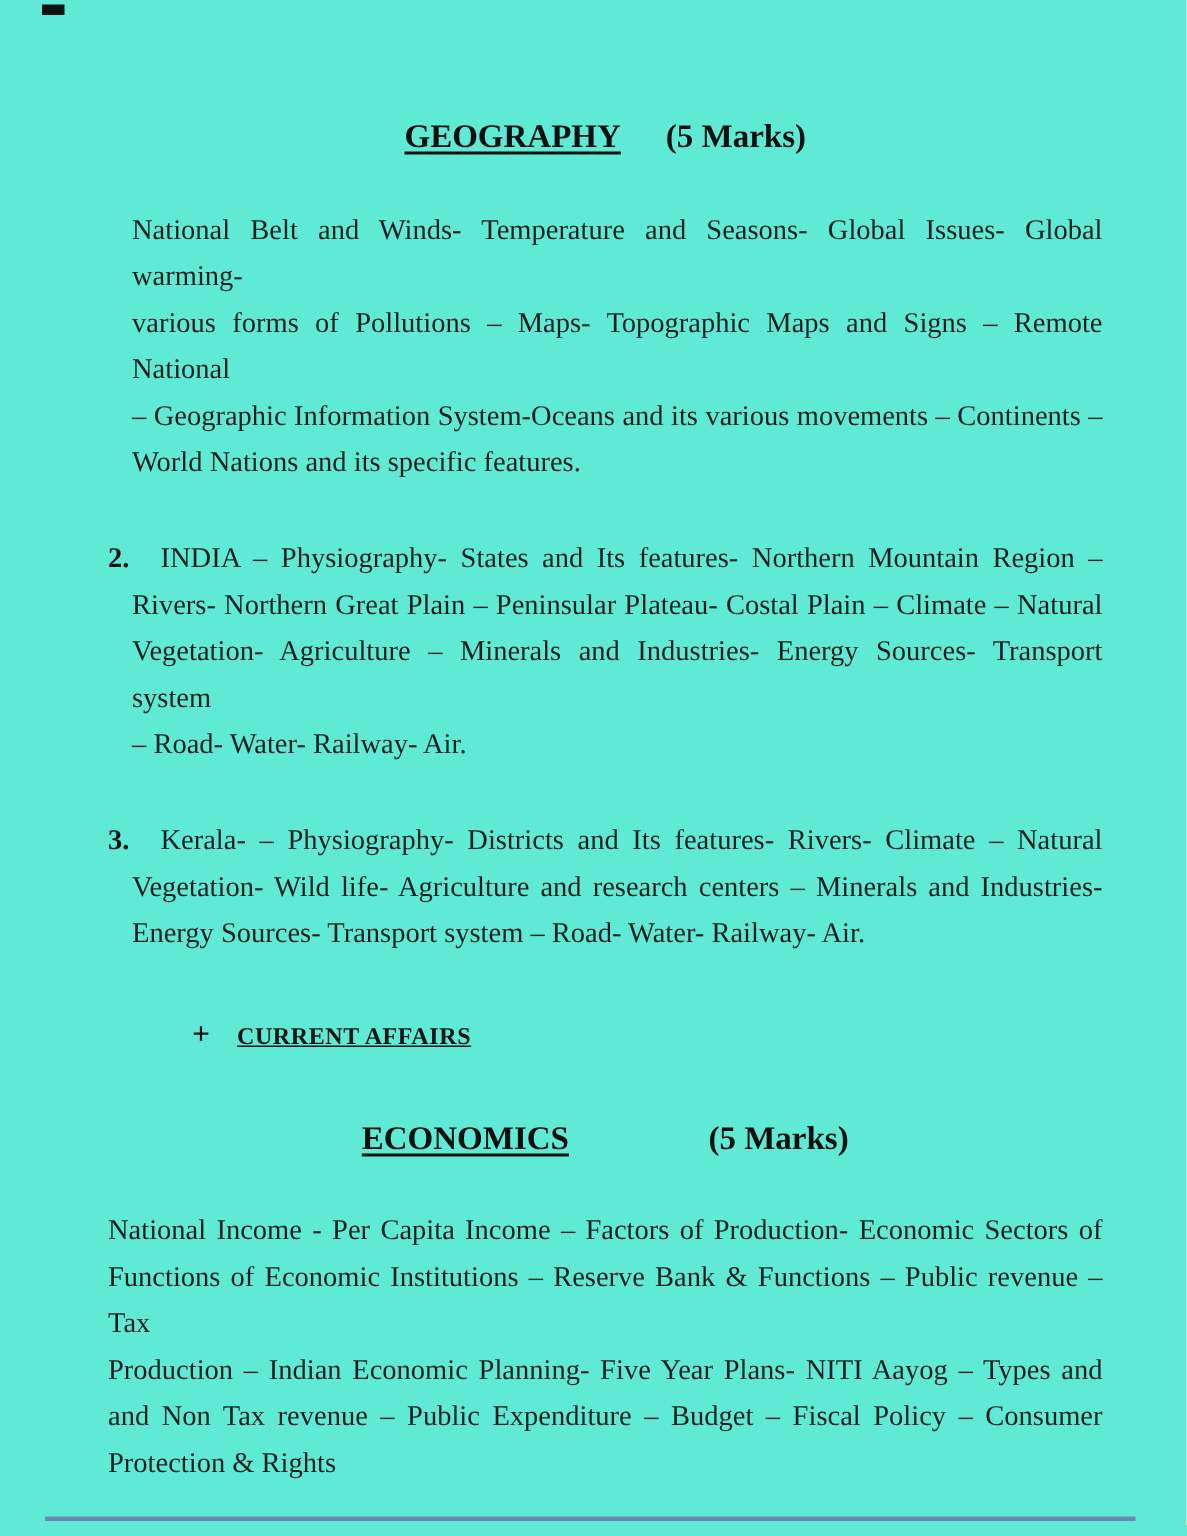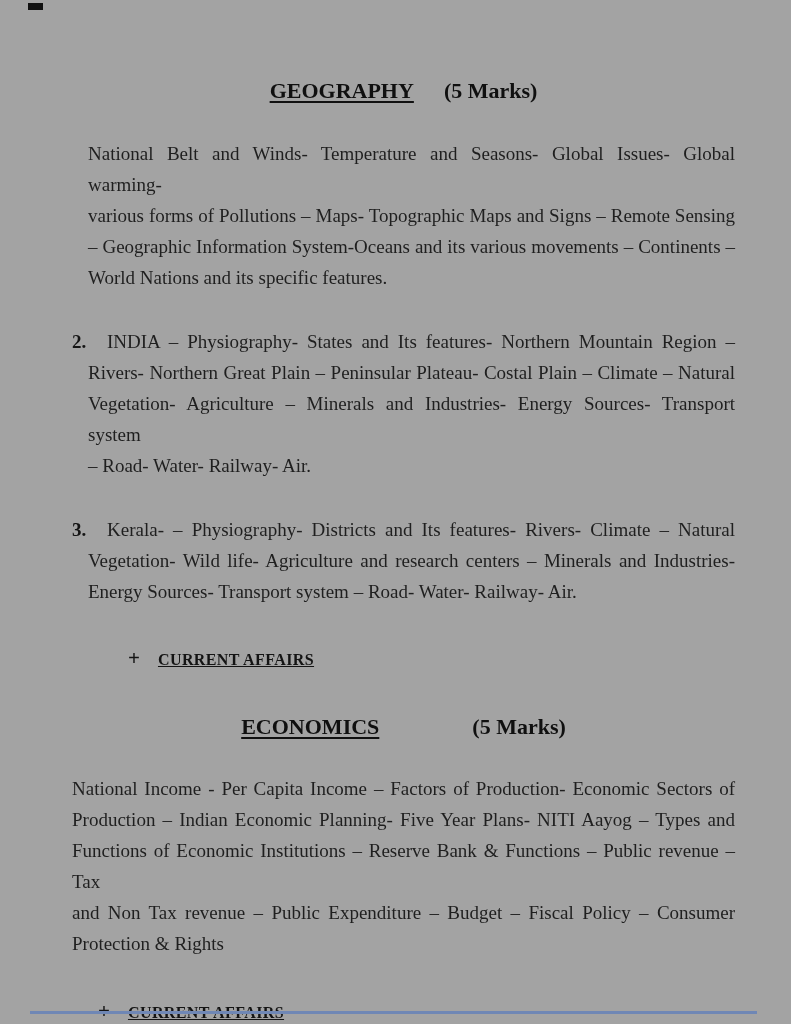--- a/index.html
+++ b/index.html
@@ -1,19 +1,19 @@
 <!DOCTYPE html>
 <html><head>
 <meta charset="utf-8">
 <style>
   html,body{margin:0;padding:0;background:#ffffff;}
   .page{
     position:relative;
     width:791px;height:1024px;
-    background:#a3a3a3;
+    background:#5eead4;
     box-sizing:border-box;
     padding:75px 56px 0 72px;
     font-family:"Liberation Serif","DejaVu Serif",serif;
     font-size:19px;
     line-height:31px;
     color:#1f1f1f;
     overflow:hidden;
   }
   
   .artifact-top-left{
@@ -82,21 +82,21 @@
 <div class="page">
 
   <div class="artifact-top-left"></div>
 
   <div class="heading">
     <span class="title">GEOGRAPHY</span><span class="gap-sm"></span><span class="marks">(5 Marks)</span>
   </div>
 
   <div class="syllabus-item">
       <div class="jline">National Belt and Winds- Temperature and Seasons- Global Issues- Global warming-</div>
-      <div class="jline">various forms of Pollutions – Maps- Topographic Maps and Signs – Remote Sensing</div>
+      <div class="jline">various forms of Pollutions – Maps- Topographic Maps and Signs – Remote National</div>
       <div class="jline">– Geographic Information System-Oceans and its various movements – Continents –</div>
       <div class="jline last">World Nations and its specific features.</div>
     </div>
 
   <div class="syllabus-item">
       <div class="jline first"><span class="num">2.</span>INDIA – Physiography- States and Its features- Northern Mountain Region –</div>
       <div class="jline">Rivers- Northern Great Plain – Peninsular Plateau- Costal Plain – Climate – Natural</div>
       <div class="jline">Vegetation- Agriculture – Minerals and Industries- Energy Sources- Transport system</div>
       <div class="jline last">– Road- Water- Railway- Air.</div>
     </div>
@@ -110,22 +110,22 @@
   <div class="ca-row first">
     <span class="ca-plus">+</span><span class="ca-gap"></span><span class="ca-label">CURRENT AFFAIRS</span>
   </div>
 
   <div class="heading econ">
     <span class="title">ECONOMICS</span><span class="gap-lg"></span><span class="marks">(5 Marks)</span>
   </div>
 
   <div class="para">
       <div class="jline">National Income - Per Capita Income – Factors of Production- Economic Sectors of</div>
+      <div class="jline">Functions of Economic Institutions – Reserve Bank &amp; Functions – Public revenue – Tax</div>
       <div class="jline">Production – Indian Economic Planning- Five Year Plans- NITI Aayog – Types and</div>
-      <div class="jline">Functions of Economic Institutions – Reserve Bank &amp; Functions – Public revenue – Tax</div>
       <div class="jline">and Non Tax revenue – Public Expenditure – Budget – Fiscal Policy – Consumer</div>
       <div class="jline last">Protection &amp; Rights</div>
     </div>
 
   <div class="ca-row second">
     <span class="ca-plus">+</span><span class="ca-gap"></span><span class="ca-label">CURRENT AFFAIRS</span>
   </div>
 
   <div class="artifact-bottom-line"></div>
 

